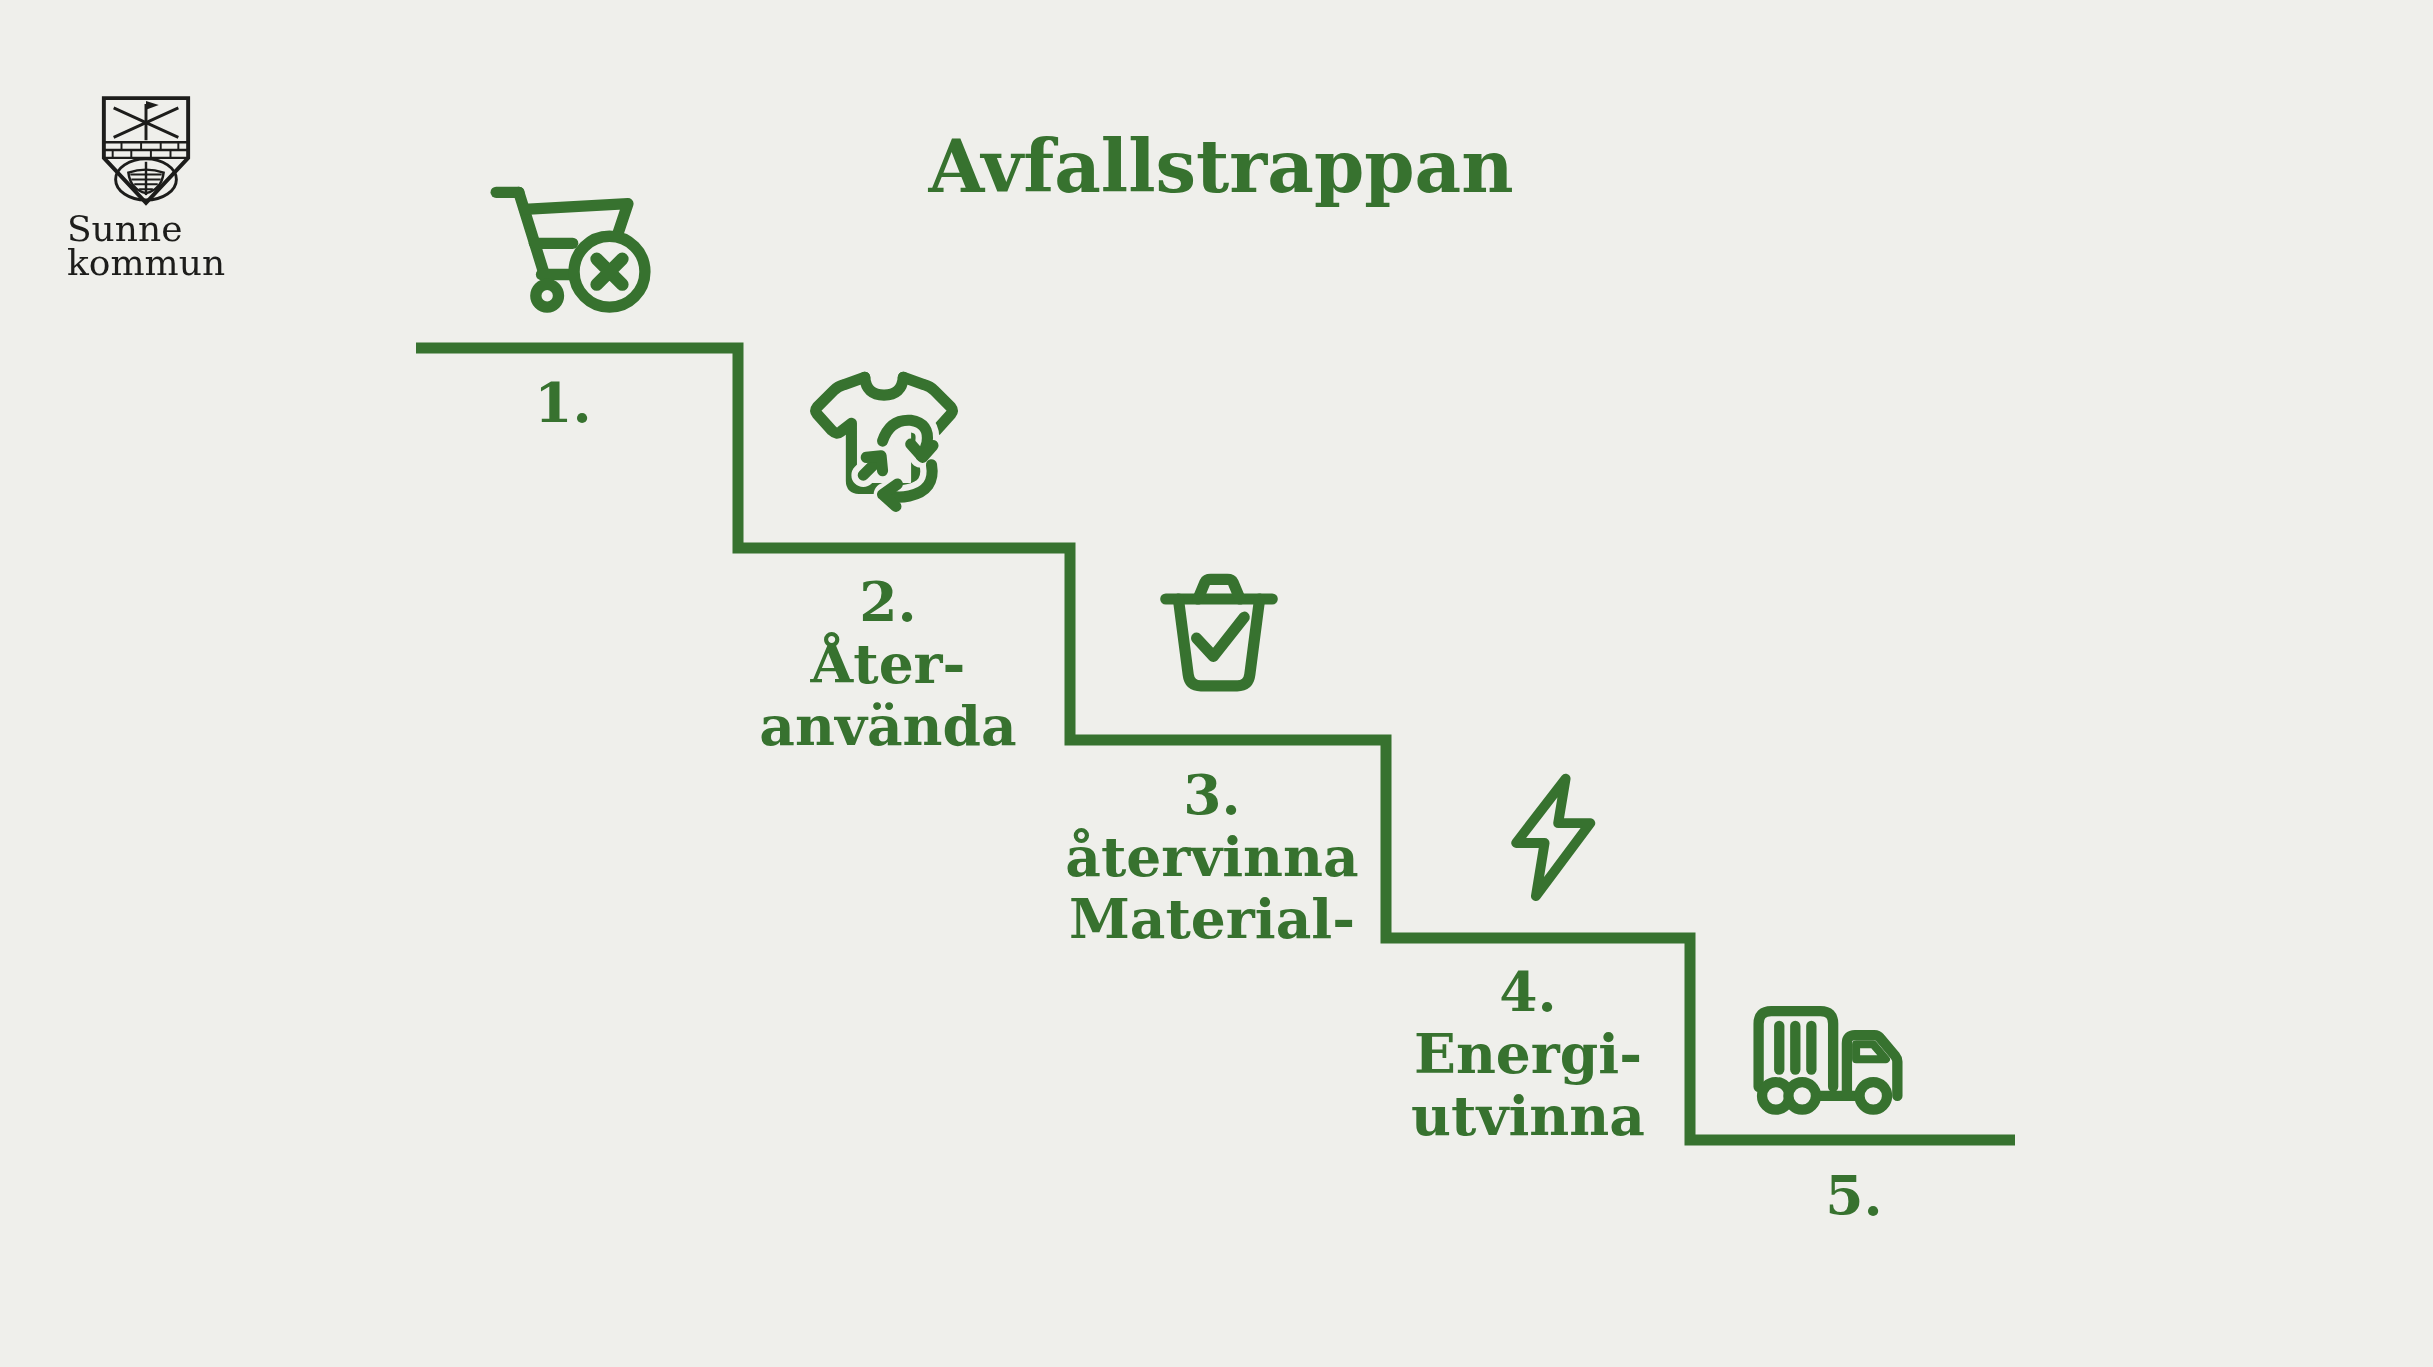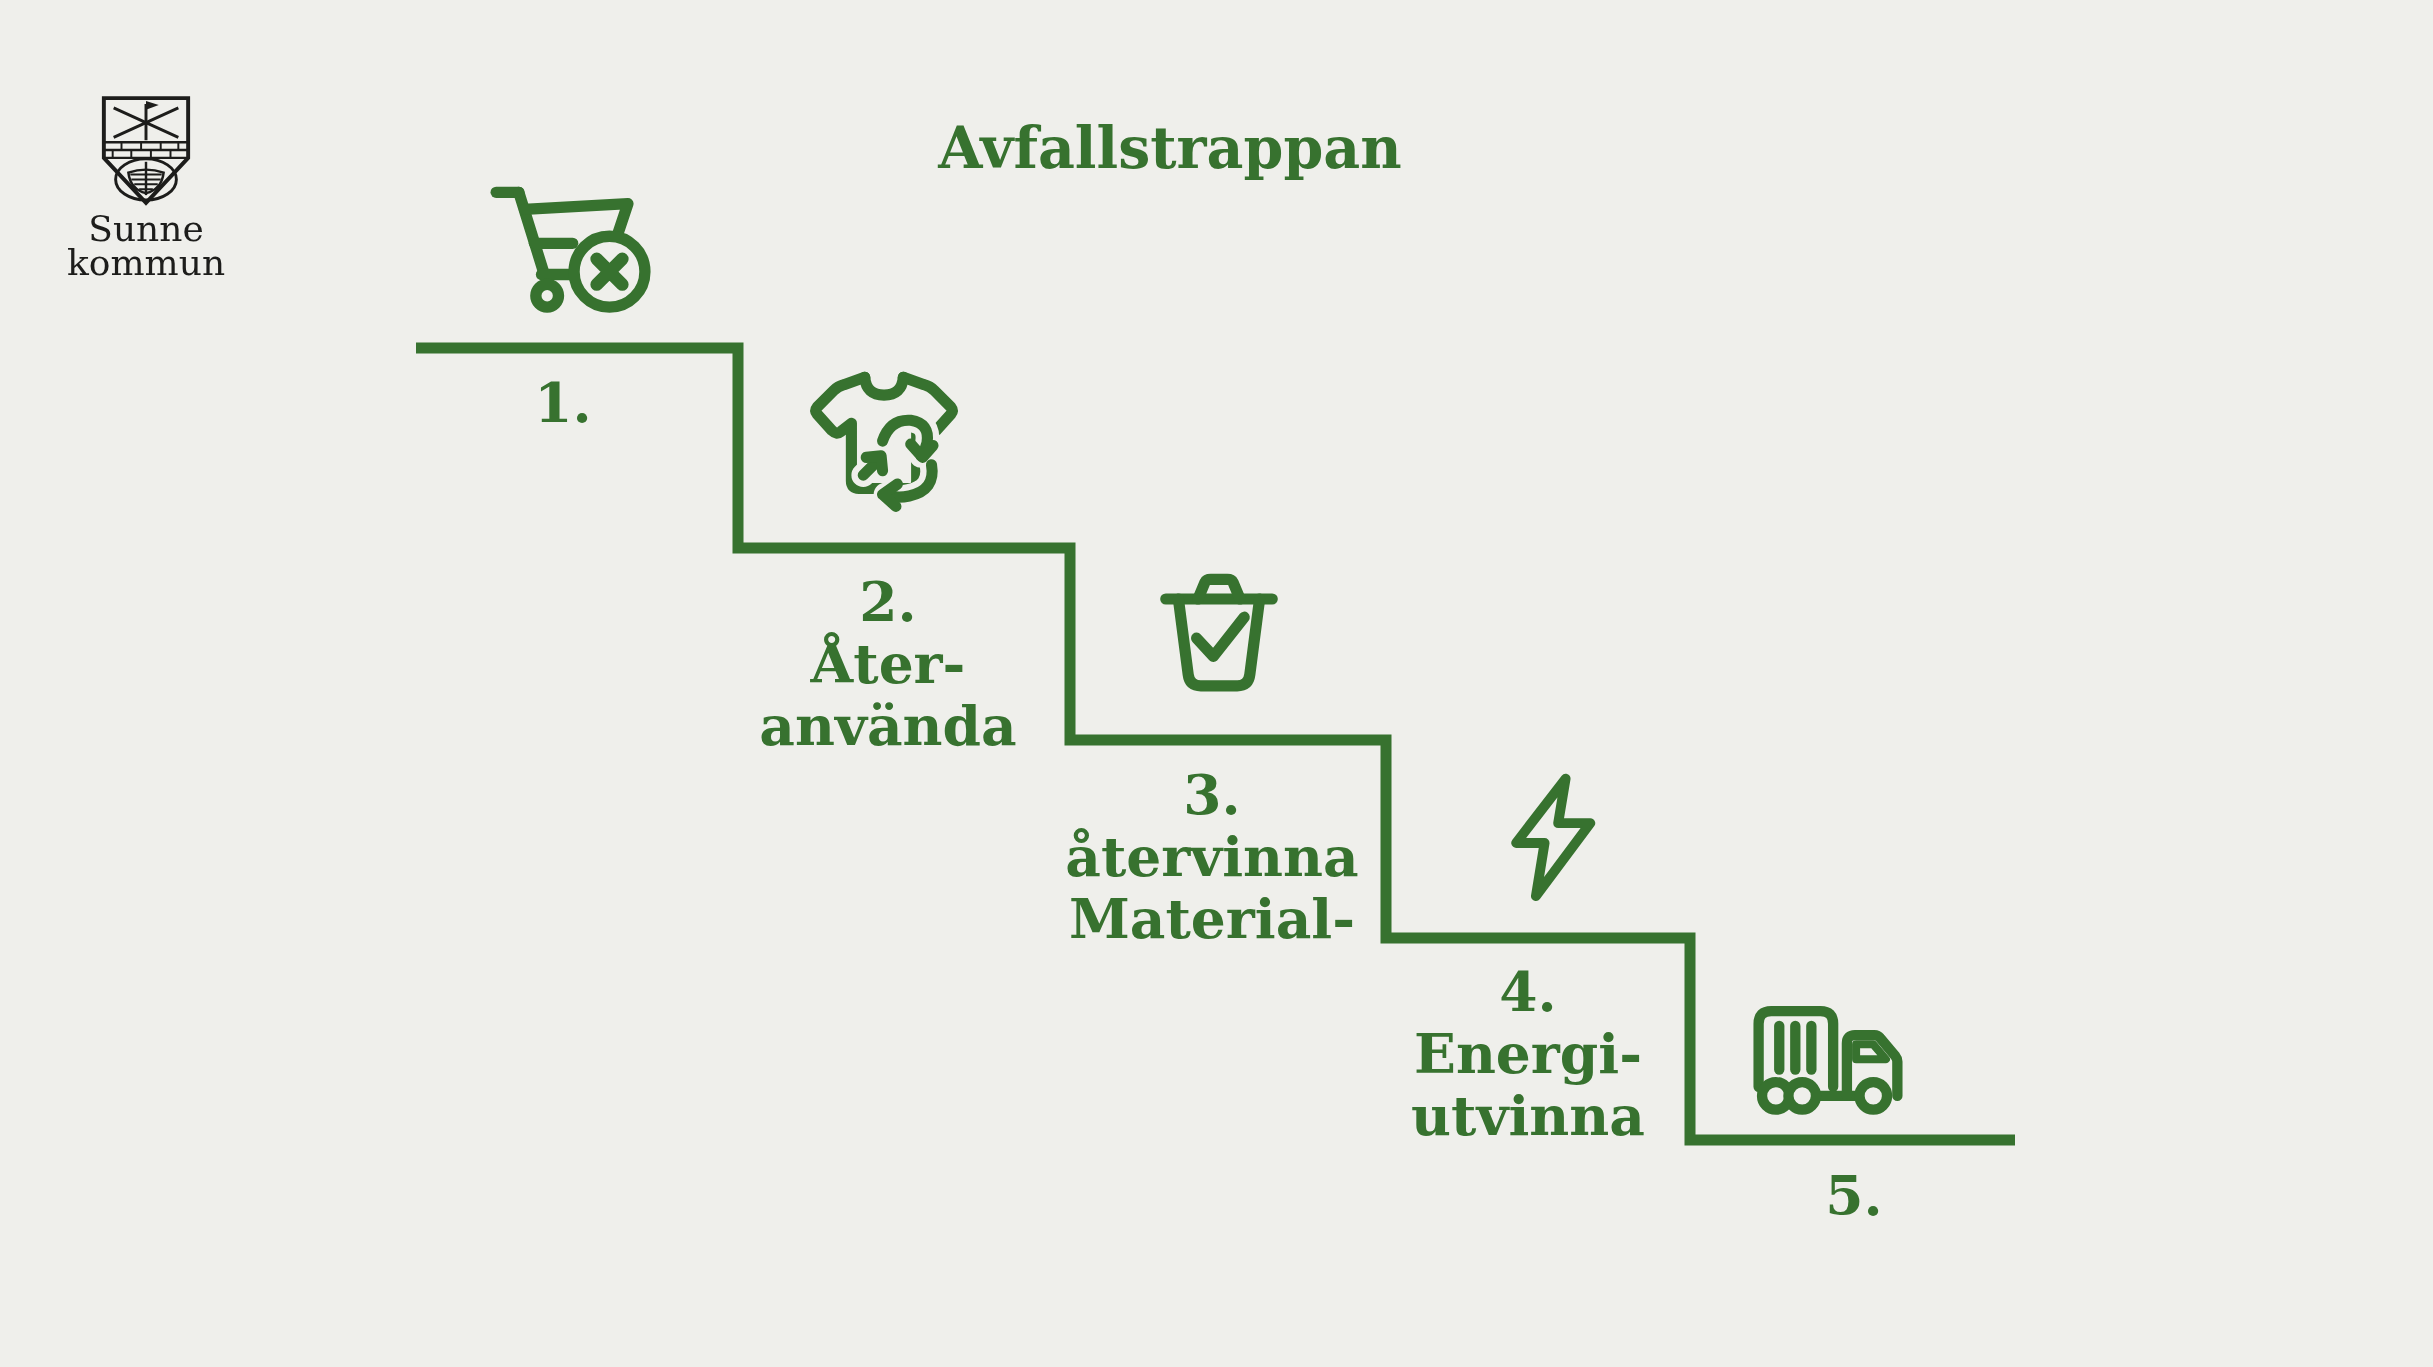--- a/index.html
+++ b/index.html
@@ -3,32 +3,32 @@
 <meta charset="utf-8">
 <style>
   html,body{margin:0;padding:0;}
   body{
     width:2433px;height:1367px;position:relative;overflow:hidden;
     background:#EFEFEB;
     font-family:"DejaVu Serif","Liberation Serif",serif;
   }
   .stairs-svg{position:absolute;left:0;top:0;}
   .page-title{
-    position:absolute;left:1170px;top:76px;transform:translateX(-50%);
-    font-size:57px;font-weight:bold;color:#37722F;white-space:nowrap;
+    position:absolute;left:1221px;top:76px;transform:translateX(-50%);
+    font-size:72px;font-weight:bold;color:#37722F;white-space:nowrap;
     letter-spacing:0px;
   }
   .step-label{
     position:absolute;transform:translateX(-50%);
     text-align:center;color:#37722F;font-weight:bold;
     font-size:55px;line-height:62px;white-space:nowrap;
   }
   .logo-text{
     position:absolute;left:146px;top:212px;transform:translateX(-50%);
-    text-align:center;color:#1D1D1B;font-size:36px;line-height:34px;
+    color:#1D1D1B;font-size:36px;line-height:34px;
     white-space:nowrap;
   }
   .icon-svg{position:absolute;}
 </style>
 </head>
 <body>
 
 <svg class="stairs-svg" width="2433" height="1367" viewBox="0 0 2433 1367">
   <polyline points="416,348 738,348 738,548 1070,548 1070,740 1386,740 1386,938 1690,938 1690,1140 2015,1140" fill="none" stroke="#37722F" stroke-width="11"></polyline>
 </svg>

